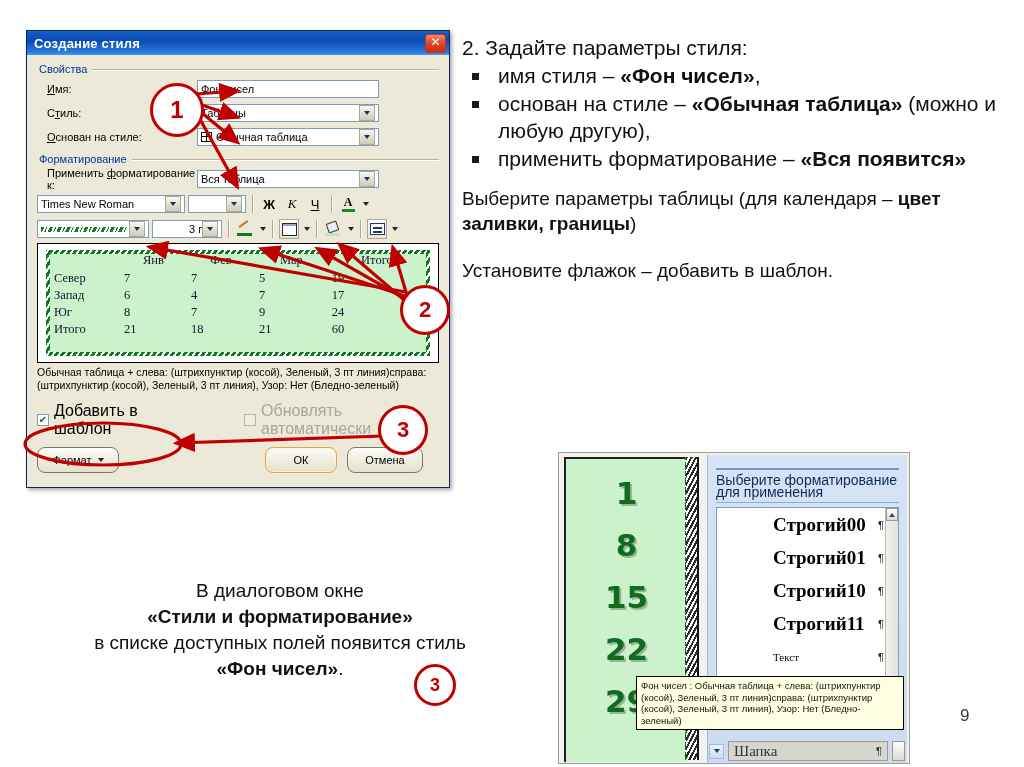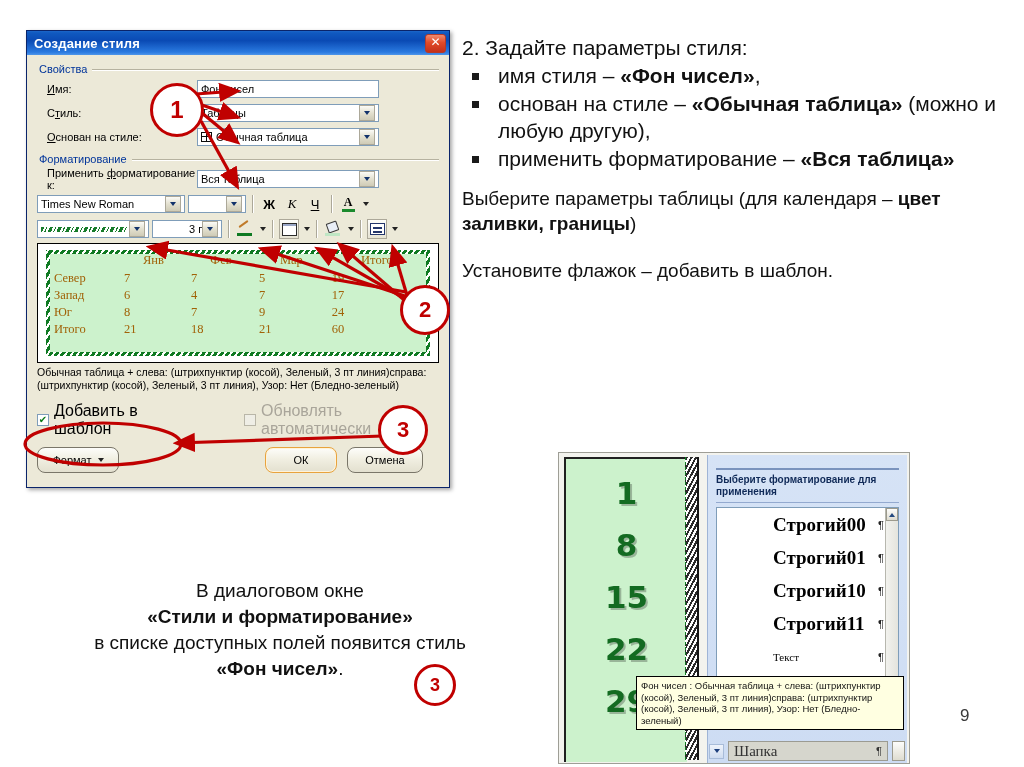--- a/index.html
+++ b/index.html
@@ -103,21 +103,21 @@
     height:100%;background:#ccf2cc;box-sizing:border-box;
     border-left:4px solid transparent;border-right:4px solid transparent;
     border-image:repeating-linear-gradient(125deg,#0f7a22 0 3px,#ffffff 3px 5px) 4;
     position:relative;
   }
   #preview-table-wrap:before,#preview-table-wrap:after{
     content:"";position:absolute;left:0;right:0;height:4px;
     background:repeating-linear-gradient(125deg,#0f7a22 0 3px,#ffffff 3px 5px);
   }
   #preview-table-wrap:before{top:0;}#preview-table-wrap:after{bottom:0;}
-  table.prev{width:100%;border-collapse:collapse;font-family:"Liberation Serif","DejaVu Serif",serif;font-size:12.5px;color:#a16207;}
+  table.prev{width:100%;border-collapse:collapse;font-family:"Liberation Serif","DejaVu Serif",serif;font-size:12.5px;color:#0f172a;}
   table.prev td{padding:0 4px;height:17px;}
   table.prev td.c{text-align:left;width:62px;}
   table.prev th{font-weight:normal;text-align:center;height:18px;font-family:"Liberation Serif",serif;font-size:12.5px;}
 
   #style-desc{
     margin-top:3px;font-size:10.5px;line-height:13px;color:#000;width:398px;
   }
 
   .chk-row{display:flex;align-items:center;gap:22px;margin-top:10px;}
   .cbox{width:12px;height:12px;border:1px solid #7f9db9;background:#fff;box-sizing:border-box;
@@ -174,21 +174,21 @@
     position:absolute;left:126px;top:4px;width:14px;height:303px;
     background:repeating-linear-gradient(118deg,#2b2b2b 0 2px,#ffffff 2px 4px);
     border-left:1px dashed #0f7a22;border-right:2px solid #151515;box-sizing:border-box;
   }
   #sf-pane{
     position:absolute;left:148px;top:2px;width:200px;height:308px;
     background:linear-gradient(180deg,#d6e3f6 0%,#cddcf3 100%);
     border-left:1px solid #9fb4d6;box-sizing:border-box;
   }
   #sf-topbar{height:10px;margin:3px 8px 0 8px;border-bottom:2px solid #7a93bd;}
-  #sf-title{font-size:10px;font-weight:bold;color:#102a58;padding:4px 8px 3px 8px;line-height:12px;}
+  #sf-title{font-size:14px;font-weight:normal;color:#102a58;padding:4px 8px 3px 8px;line-height:12px;}
   #sf-title-rule{height:1px;background:#93a9cf;margin:1px 8px 4px 8px;}
   #sf-list{
     margin:0 8px;background:#fff;border:1px solid #7f9db9;box-sizing:border-box;height:175px;
     position:relative;overflow:hidden;padding-left:44px;
   }
   .sf-item{
     font-family:"Liberation Serif","DejaVu Serif",serif;display:flex;align-items:center;
     padding:0 14px 0 12px;height:33px;color:#000;
   }
   .sf-item .nm{flex:1;font-size:19px;font-weight:bold;}
@@ -460,21 +460,21 @@
 <div class="abs circ" id="callout-1" style="left:150px;top:83px;width:48px;height:48px;font-size:24px;">1</div>
 <div class="abs circ" id="callout-2" style="left:400px;top:285px;width:44px;height:44px;font-size:22px;">2</div>
 <div class="abs circ" id="callout-3" style="left:378px;top:405px;width:44px;height:44px;font-size:22px;">3</div>
 <div class="abs circ" id="callout-3b" style="left:414px;top:664px;width:36px;height:36px;font-size:18px;">3</div>
 
 <div class="abs" id="instructions">
   <div id="instr-head">2. Задайте параметры стиля:</div>
   <ul class="bul">
     <li><span>имя стиля – </span><span class="b">«Фон чисел»</span><span>,</span></li>
     <li><span>основан на стиле – </span><span class="b">«Обычная таблица»</span><span> (можно и любую другую),</span></li>
-    <li><span>применить форматирование – </span><span class="b">«Вся таблица»</span><span></span></li>
+    <li><span>применить форматирование – </span><span class="b">«Вся появится»</span><span></span></li>
   </ul>
   <div class="para">
     <span>Выберите параметры таблицы (для календаря – </span><span class="b">цвет заливки, границы</span><span>)</span>
   </div>
   <div class="para" id="para-flag">Установите флажок – добавить в шаблон.</div>
 </div>
 
 <div class="abs" id="bottom-left-text">
   <div>В диалоговом окне</div>
   <div class="b">«Стили и форматирование»</div>

